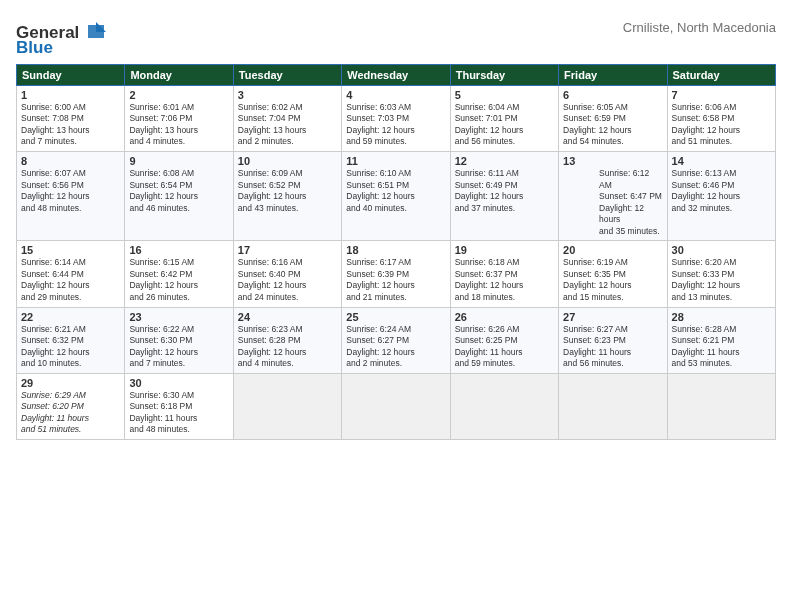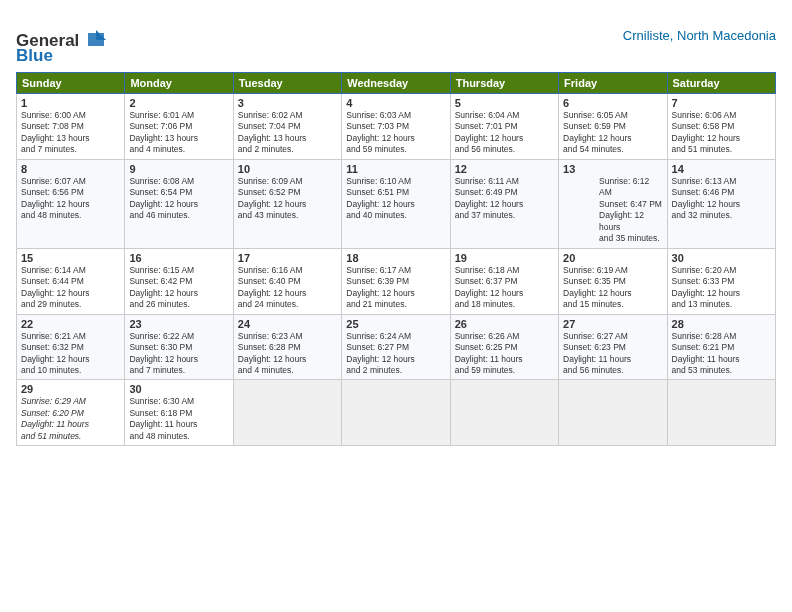--- a/index.html
+++ b/index.html
@@ -6,21 +6,21 @@
     body {
       font-family: Arial, sans-serif;
       background: #fff;
       width: 792px;
       height: 612px;
       overflow: hidden;
     }
     .page {
       width: 792px;
       height: 450px;
-      padding: 28px 16px 10px 16px;
+      padding: 20px 16px 10px 16px;
       display: flex;
       flex-direction: column;
     }
     .header {
       display: flex;
       align-items: flex-start;
       justify-content: space-between;
       margin-bottom: 8px;
     }
     .logo {
@@ -32,31 +32,31 @@
       text-align: right;
     }
     .month-title {
       font-size: 30px;
       font-weight: bold;
       color: #222;
       line-height: 1.1;
     }
     .subtitle {
       font-size: 13px;
-      color: #0369a1;
+      color: #737373;
     }
     .calendar {
       flex: 1;
       border: 1px solid #ccc;
       border-collapse: collapse;
       width: 100%;
       table-layout: fixed;
     }
     .calendar th {
-      background: #4d7c0f;
+      background: #14532d;
       color: #fff;
       font-size: 11px;
       font-weight: bold;
       text-align: left;
       padding: 4px 5px;
       border: 1px solid #2e6db4;
     }
     .calendar td {
       border: 1px solid #ccc;
       vertical-align: top;

